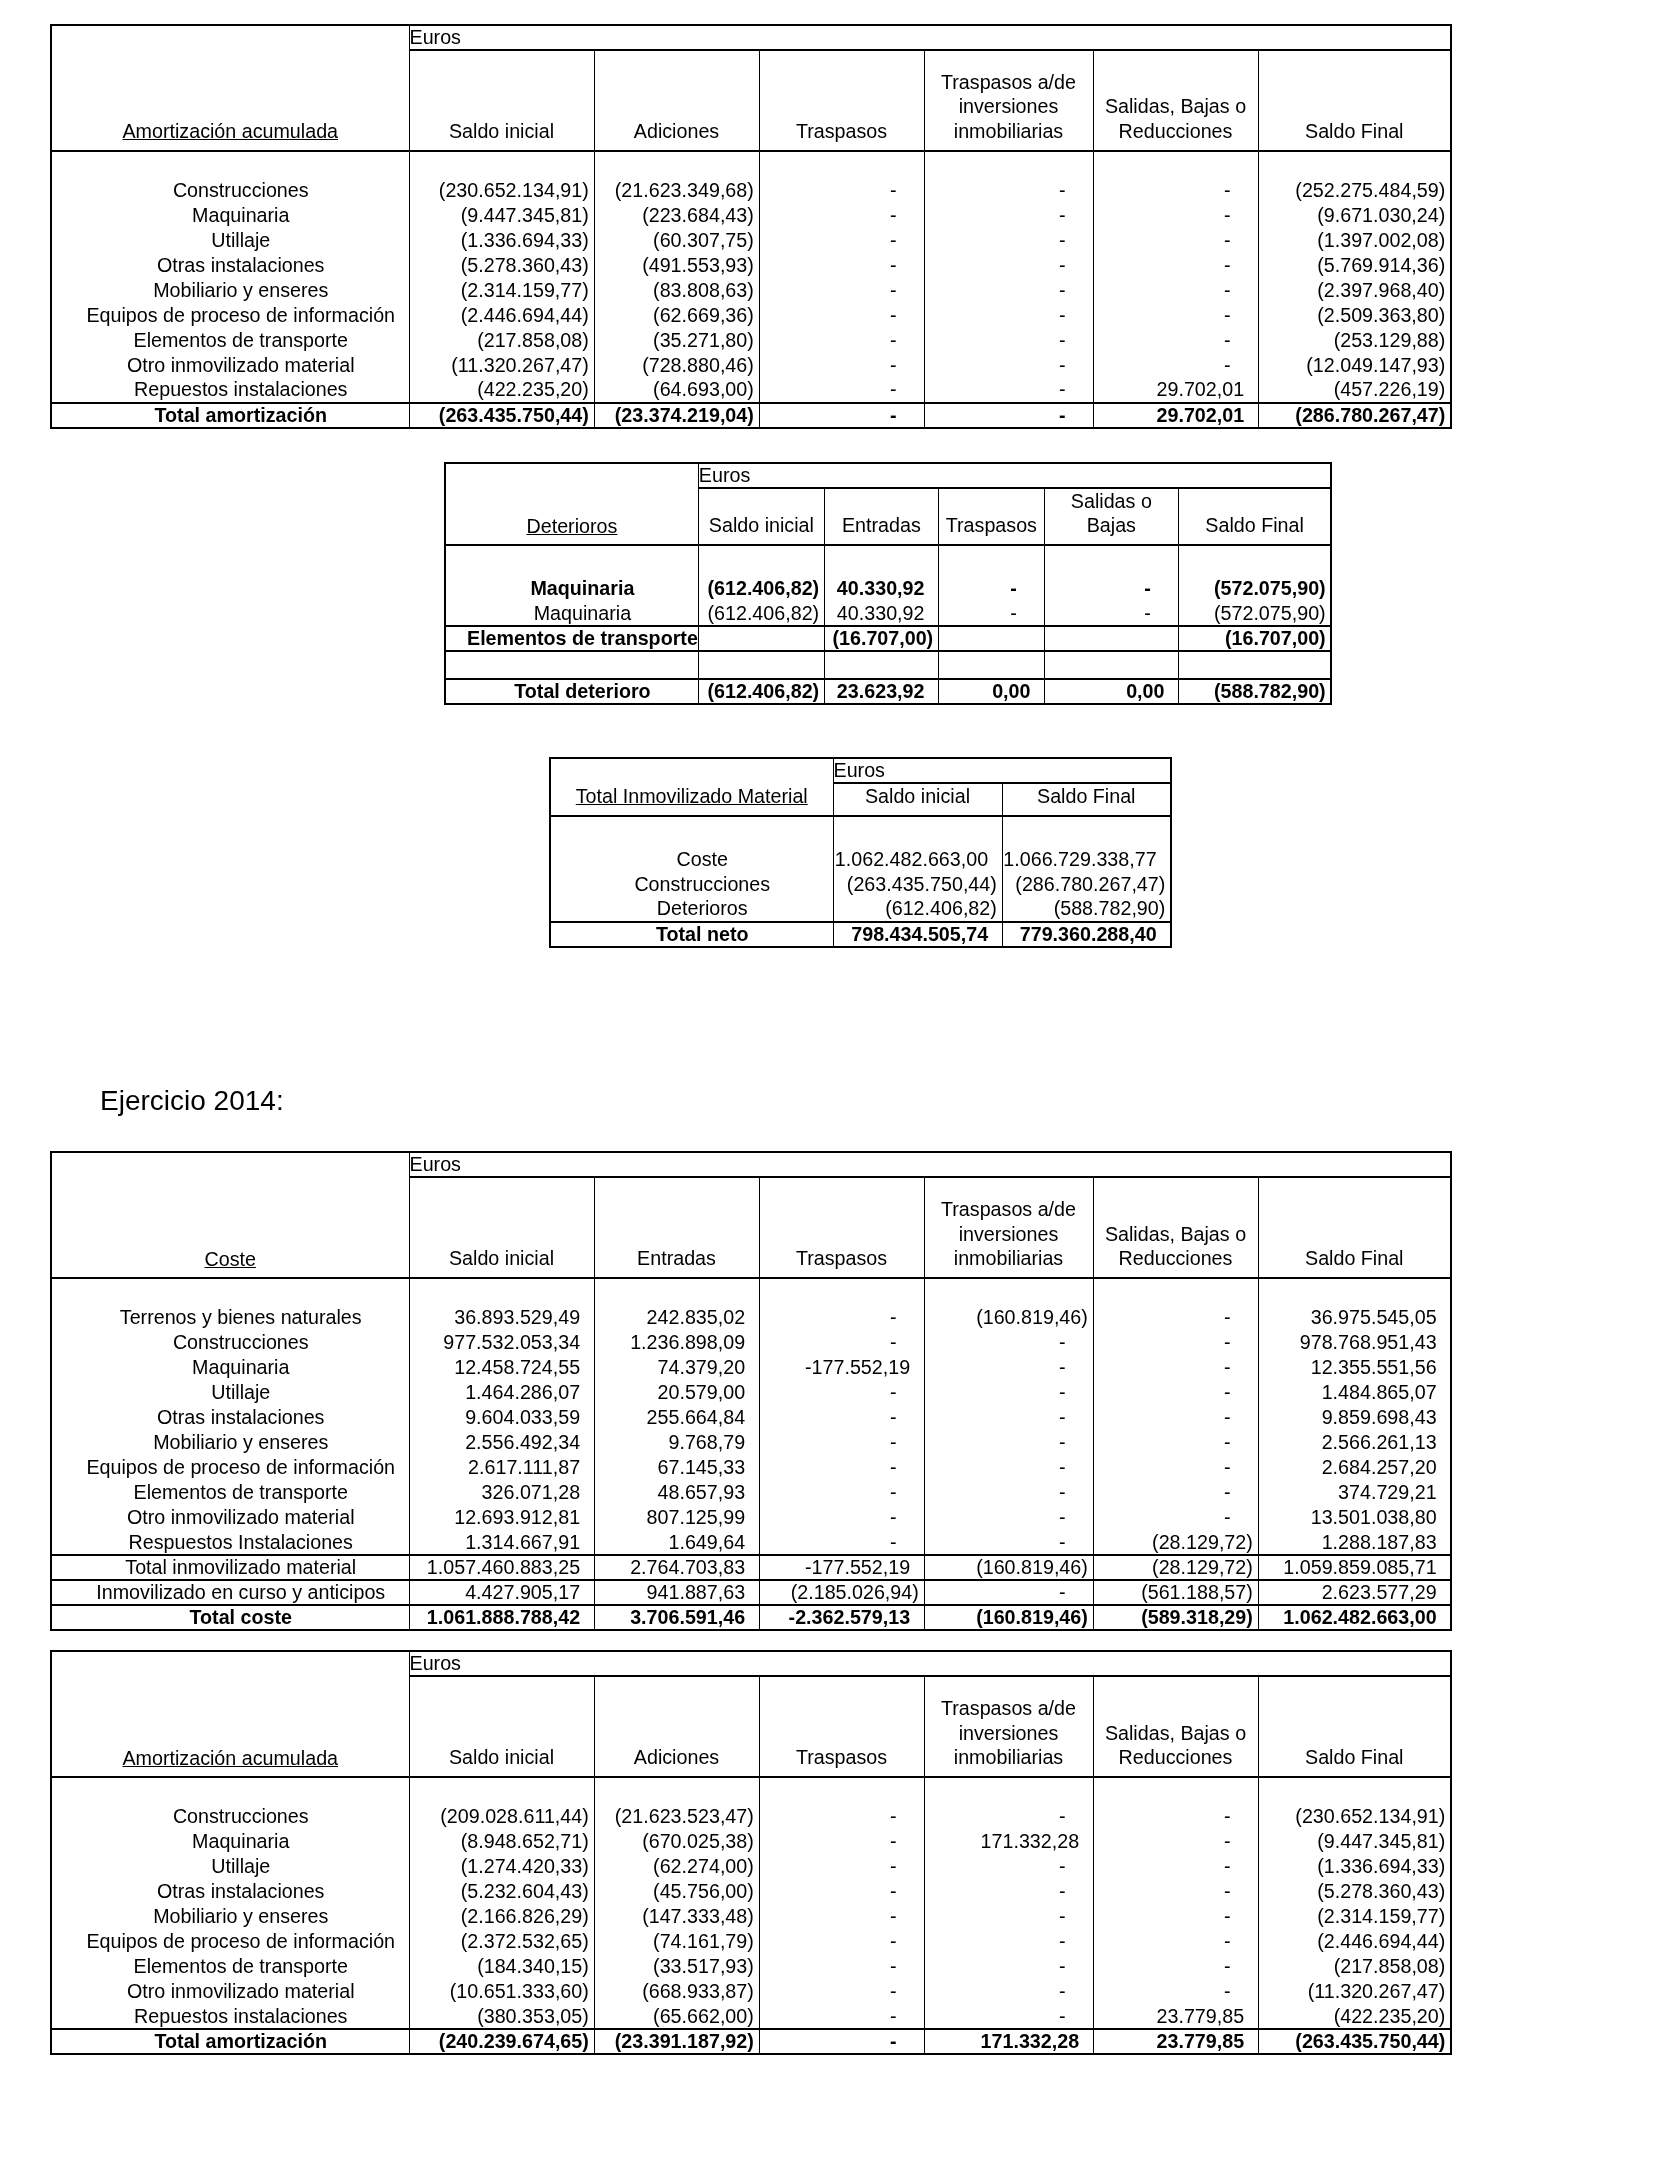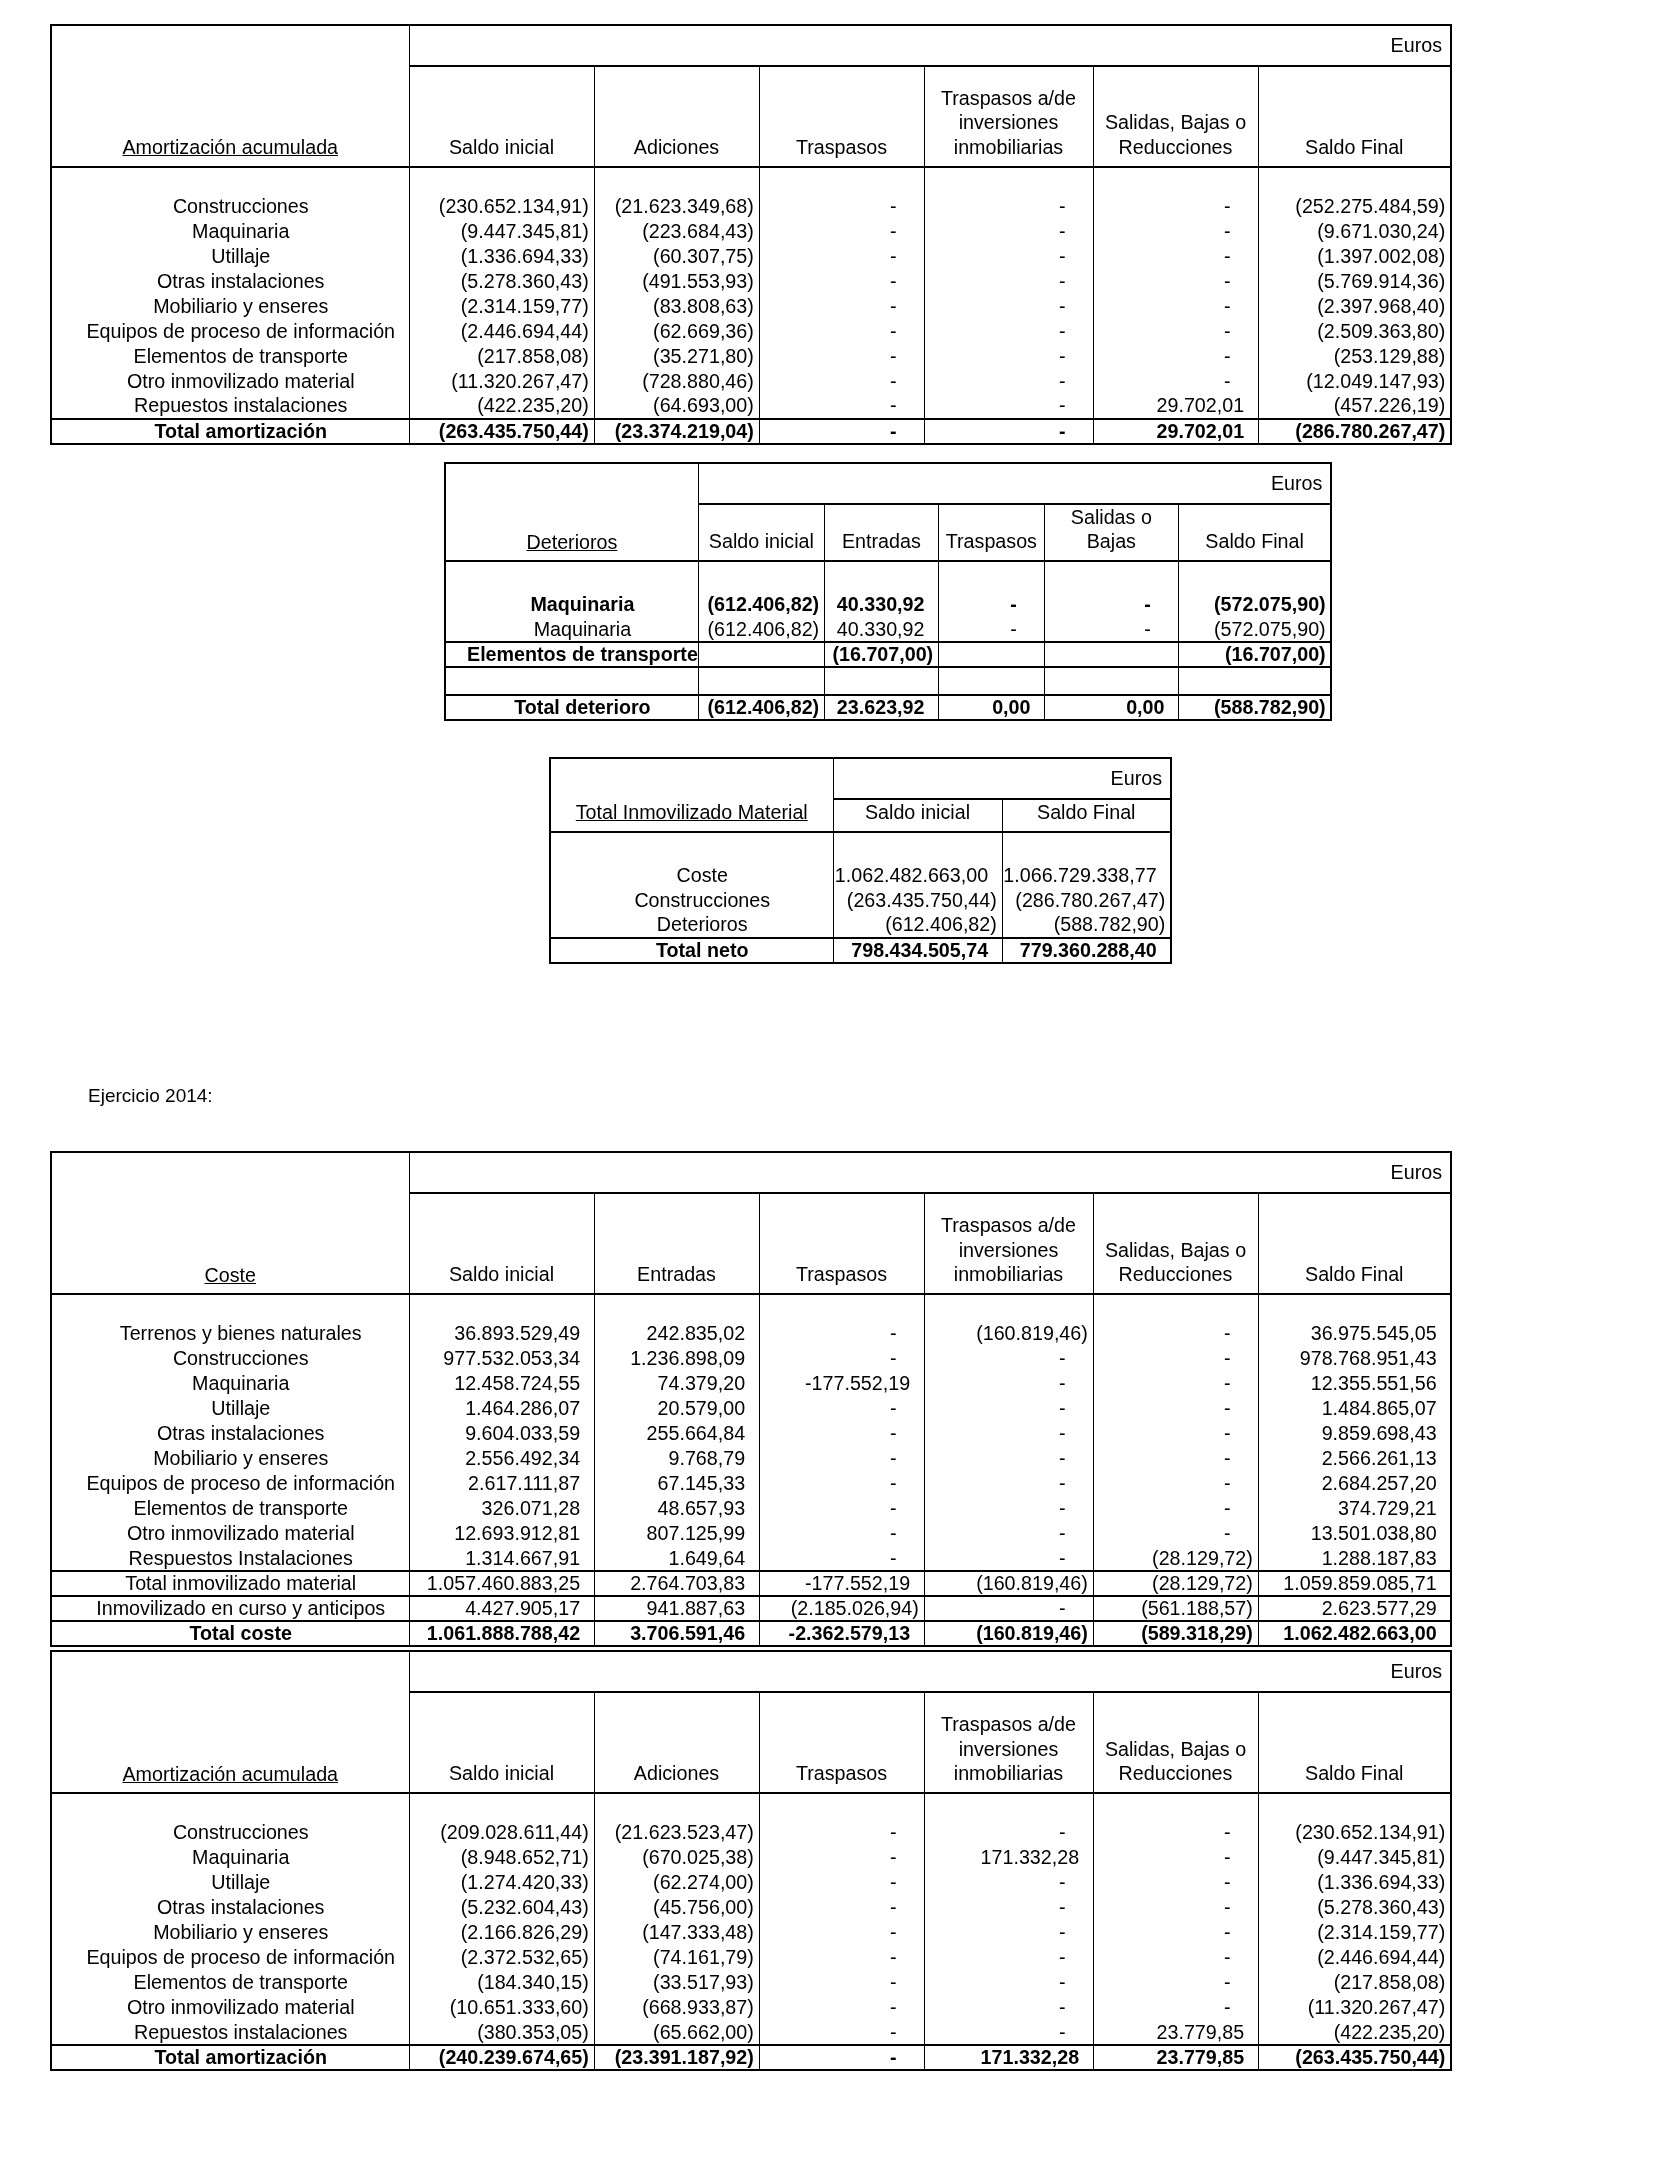--- a/index.html
+++ b/index.html
@@ -1,25 +1,25 @@
 <!DOCTYPE html>
 <html style="font-size:12.6px"><head>
 <meta charset="utf-8">
 <style>
   html,body{margin:0;padding:0;background:#fff;}
   body{width:1672px;height:2183px;position:relative;font-family:"Liberation Sans",sans-serif;color:#000;}
   .page{position:absolute;left:0;top:0;width:1672px;height:2183px;background:#fff;}
 
-  .heading{position:absolute;font-size:19px;color:#000;white-space:nowrap;}
+  .heading{position:absolute;font-size:28px;color:#000;white-space:nowrap;margin-left:12px;}
 
   table.fin{position:absolute;border-collapse:collapse;table-layout:fixed;background:#fff;border:2.4px solid #000;}
   table.fin td{font-size:19.7px;color:#000;}
 
   
-  .fin td.euros{border-left:1.6px solid #000;border-bottom:2.4px solid #000;text-align:right;vertical-align:middle;padding:8px;}
+  .fin td.euros{border-left:1.6px solid #000;border-bottom:2.4px solid #000;text-align:left;vertical-align:middle;padding:0;}
   .fin tr.euros-row{height:21px;}
   .fin td.corner{vertical-align:bottom;text-align:center;padding:0 4.7px 6.3px 4.7px;border-bottom:2.4px solid #000;text-decoration:underline;}
   .fin td.colhead{border-left:1.6px solid #000;border-bottom:2.4px solid #000;vertical-align:bottom;text-align:center;
                   white-space:normal;line-height:24.4px;padding:0 6.3px 6.3px 6.3px;}
   .t-wide tr.colhead-row{height:101px;}
   .t-small tr.colhead-row{height:28px;}
 
   
   .fin tbody tr{height:25px;}
   .fin tbody td{white-space:nowrap;overflow:hidden;padding:0;}

